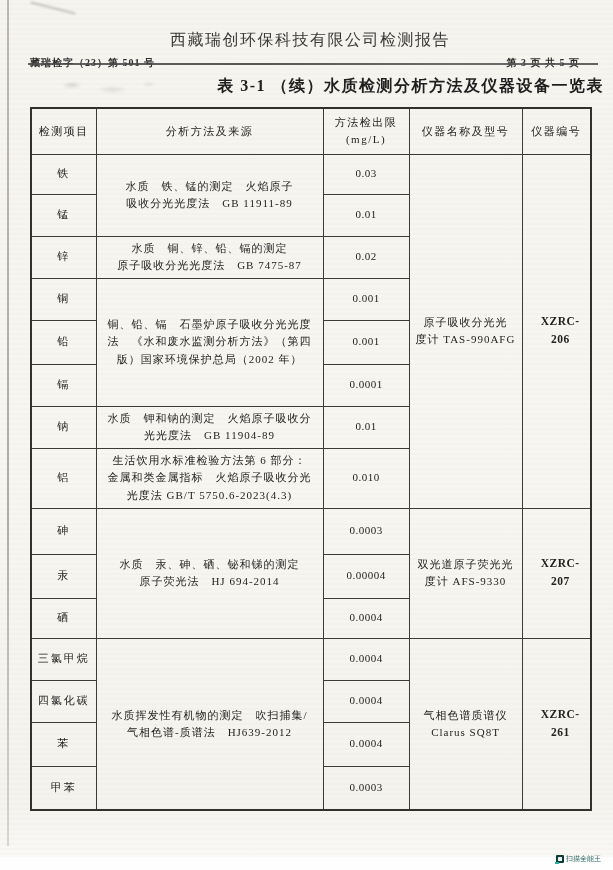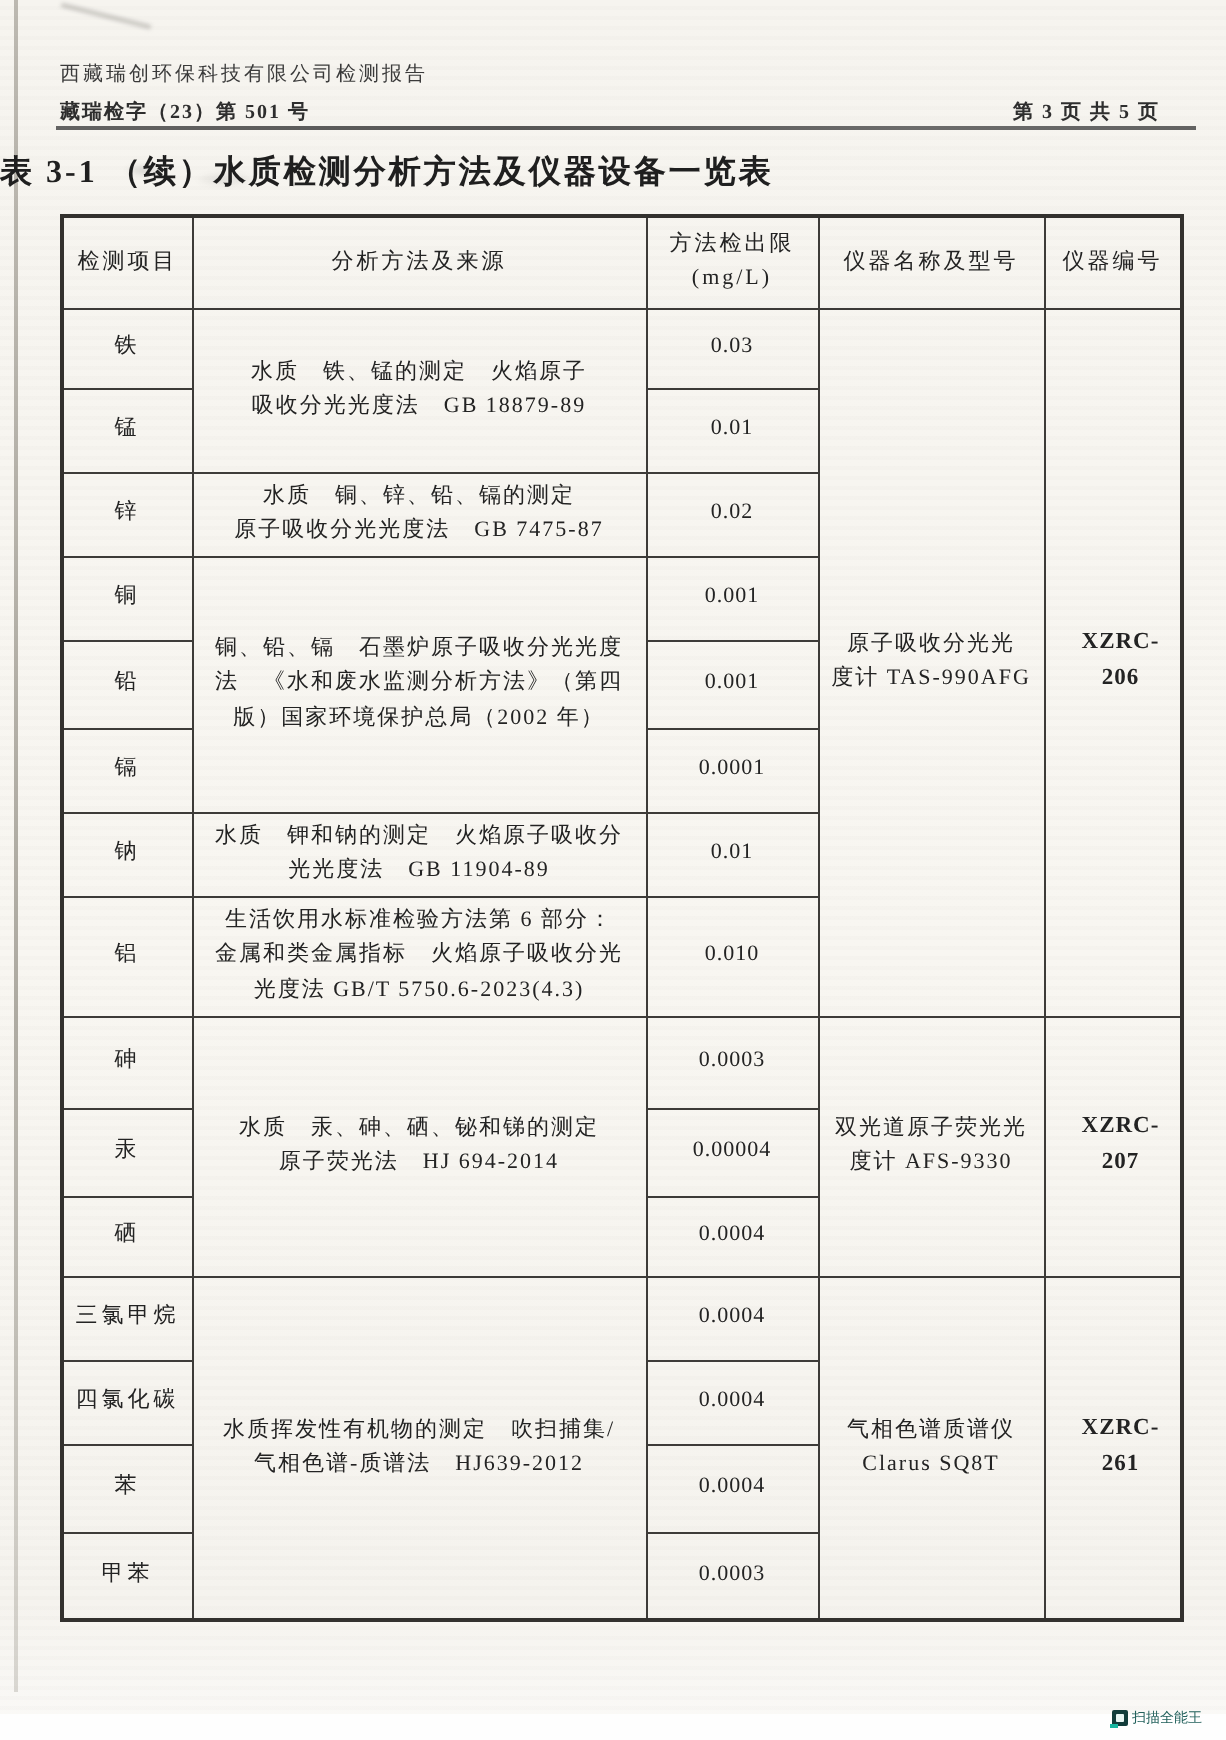--- a/index.html
+++ b/index.html
@@ -29,28 +29,28 @@
   .smudge-title{
     position:absolute;left:52px;top:78px;width:110px;height:18px;
     background:
       radial-gradient(ellipse 14px 5px at 18% 40%, rgba(60,60,60,.18), rgba(0,0,0,0) 70%),
       radial-gradient(ellipse 22px 6px at 55% 65%, rgba(60,60,60,.12), rgba(0,0,0,0) 70%),
       radial-gradient(ellipse 10px 4px at 88% 35%, rgba(60,60,60,.10), rgba(0,0,0,0) 70%);
     filter:blur(1px);
   }
   
   .report-header{position:absolute;left:30px;top:30px;width:560px;}
-  .company-line{font-size:10px;letter-spacing:1.5px;color:#3a3a3a;}
+  .company-line{font-size:16px;letter-spacing:1.5px;color:#3a3a3a;text-align:center;}
   .doc-row{display:flex;justify-content:space-between;align-items:flex-end;margin-top:5px;}
   .doc-number{font-size:10px;font-weight:bold;letter-spacing:1px;color:#2e2e2e;}
   .page-indicator{font-size:10px;letter-spacing:1px;color:#2e2e2e;padding-right:10px;font-weight:bold;}
   .header-rule{position:absolute;left:28px;top:63px;width:570px;height:2px;
     background:linear-gradient(90deg,#4a4a4a,#3c3c3c 40%,#555 75%,#4a4a4a);opacity:.85;}
   .doc-title{
-    position:absolute;left:0;top:76px;width:604px;text-align:left;
+    position:absolute;left:0;top:76px;width:604px;text-align:right;
     font-size:16px;font-weight:bold;letter-spacing:1.5px;color:#1f1f1f;
   }
   
   table.report-table{
     position:absolute;left:30px;top:107px;width:560px;
     border-collapse:collapse;table-layout:fixed;
     color:#232323;
   }
   .report-table td,.report-table th{
     border:1px solid #3d3b38;
@@ -116,21 +116,21 @@
       <th class="col-head">分析方法及来源</th>
       <th class="col-head preline">方法检出限
 (mg/L)</th>
       <th class="col-head">仪器名称及型号</th>
       <th class="col-head">仪器编号</th>
     </tr>
 
     <tr style="height:40px">
       <td class="item-cell">铁</td>
       <td class="method-cell preline" rowspan="2">水质　铁、锰的测定　火焰原子
-吸收分光光度法　GB 18879-89</td>
+吸收分光光度法　GB 11911-89</td>
       <td class="limit-cell">0.03</td>
       <td class="instr-cell preline" rowspan="8">原子吸收分光光
 度计 TAS-990AFG</td>
       <td class="code-cell" rowspan="8">XZRC-206</td>
     </tr>
     <tr style="height:42px">
       <td class="item-cell">锰</td>
       <td class="limit-cell">0.01</td>
     </tr>
     <tr style="height:42px">

